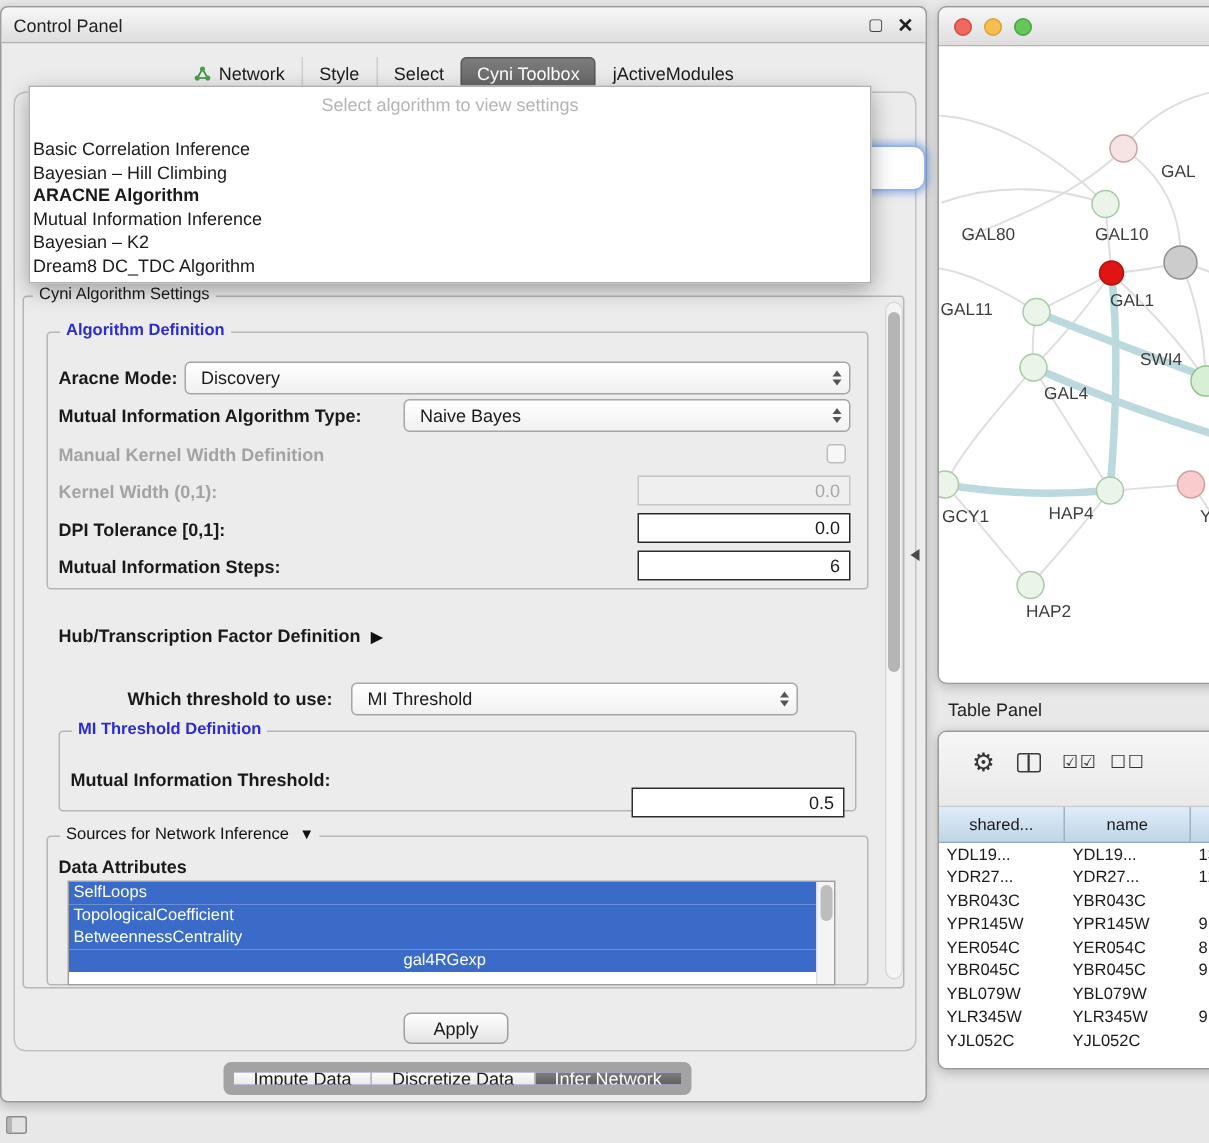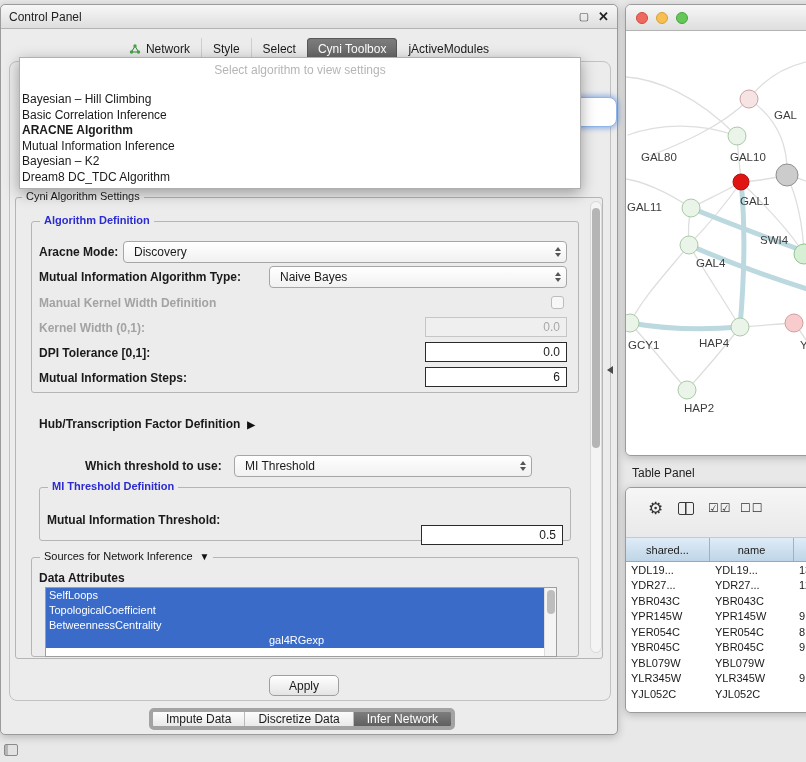--- a/index.html
+++ b/index.html
@@ -40,21 +40,21 @@
 .tfield.disf{background:#efefef;border-color:#c6c6c6;color:#a8a8a8}
 .checkbox{position:absolute;width:13px;height:13px;border:1px solid #bdbdbd;border-radius:3px;background:#f7f7f7}
 .tri{display:inline-block;margin-left:7px;font-size:10px;color:#111}
 .listbox{position:absolute;background:#fff;border:1px solid #9e9e9e;overflow:hidden}
 .attr-item{height:15px;line-height:15px;padding-left:3px;font-size:11px;color:#fff;background:#3a6bc9;margin-right:12px;white-space:nowrap}
 .list-scroll{position:absolute;top:0;right:0;bottom:0;width:12px;background:#f4f4f4;border-left:1px solid #ddd}
 .list-scroll .thumb{position:absolute;top:2px;left:1.5px;width:8px;height:24px;border-radius:5px;background:#bdbdbd}
 .vscroll{position:absolute;width:12px;background:#f4f4f4;border:1px solid #d9d9d9;border-radius:6px}
 .vscroll .thumb{position:absolute;left:1px;width:8px;border-radius:5px;background:#b5b5b5}
 .apply-btn{position:absolute;display:flex;align-items:center;justify-content:center;background:linear-gradient(#ffffff,#e4e4e4);border:1px solid #9f9f9f;border-radius:5px;font-size:12px}
-.seg-tabs{position:absolute;display:flex;height:22px;border:4px solid #a3a3a3;border-radius:5px;overflow:hidden;background:#c4b5fd}
+.seg-tabs{position:absolute;display:flex;height:22px;border:7px solid #a3a3a3;border-radius:5px;overflow:hidden;background:#c4b5fd}
 .seg{display:flex;align-items:center;padding:0 13px;font-size:12px;background:linear-gradient(#fcfcfc,#e9e9e9);border-left:1px solid #b9b9b9}
 .seg:first-child{border-left:none}
 .seg.selected{background:linear-gradient(#7d7d7d,#606060);color:#fff}
 .lights{display:flex;gap:8px;align-items:center;padding-left:8px}
 .light{width:12px;height:12px;border-radius:50%}
 .light.red{background:#ee6a5e;border:1px solid #d2493d}
 .light.yellow{background:#f6bf50;border:1px solid #d6a13b}
 .light.green{background:#65c758;border:1px solid #47a53c}
 .net-canvas{position:absolute;left:0;right:0;top:26px;bottom:0;background:#fff;overflow:hidden;border-radius:0 0 0 5px}
 .node-label{position:absolute;font-size:11.5px;color:#3d3d3d;white-space:nowrap}
@@ -108,22 +108,22 @@
       </div>
   </div>
 
   <div class="content-panel"></div>
 
   <div class="combo-fragment"></div>
 
   <div class="popup">
     <div class="ph">Select algorithm to view settings</div>
     <div class="dd-items" id="dd-items">
+        <div class="dd-item">Basic Correlation Inference</div>
         <div class="dd-item">Bayesian – Hill Climbing</div>
-        <div class="dd-item">Basic Correlation Inference</div>
         <div class="dd-item dd-bold">ARACNE Algorithm</div>
         <div class="dd-item">Mutual Information Inference</div>
         <div class="dd-item">Bayesian – K2</div>
         <div class="dd-item">Dream8 DC_TDC Algorithm</div>
       </div>
   </div>
 
   <div class="group" style="left:14px;top:192px;width:588px;height:462px;">
     <span class="legend" style="left:6px;">Cyni Algorithm Settings</span>
   </div>

